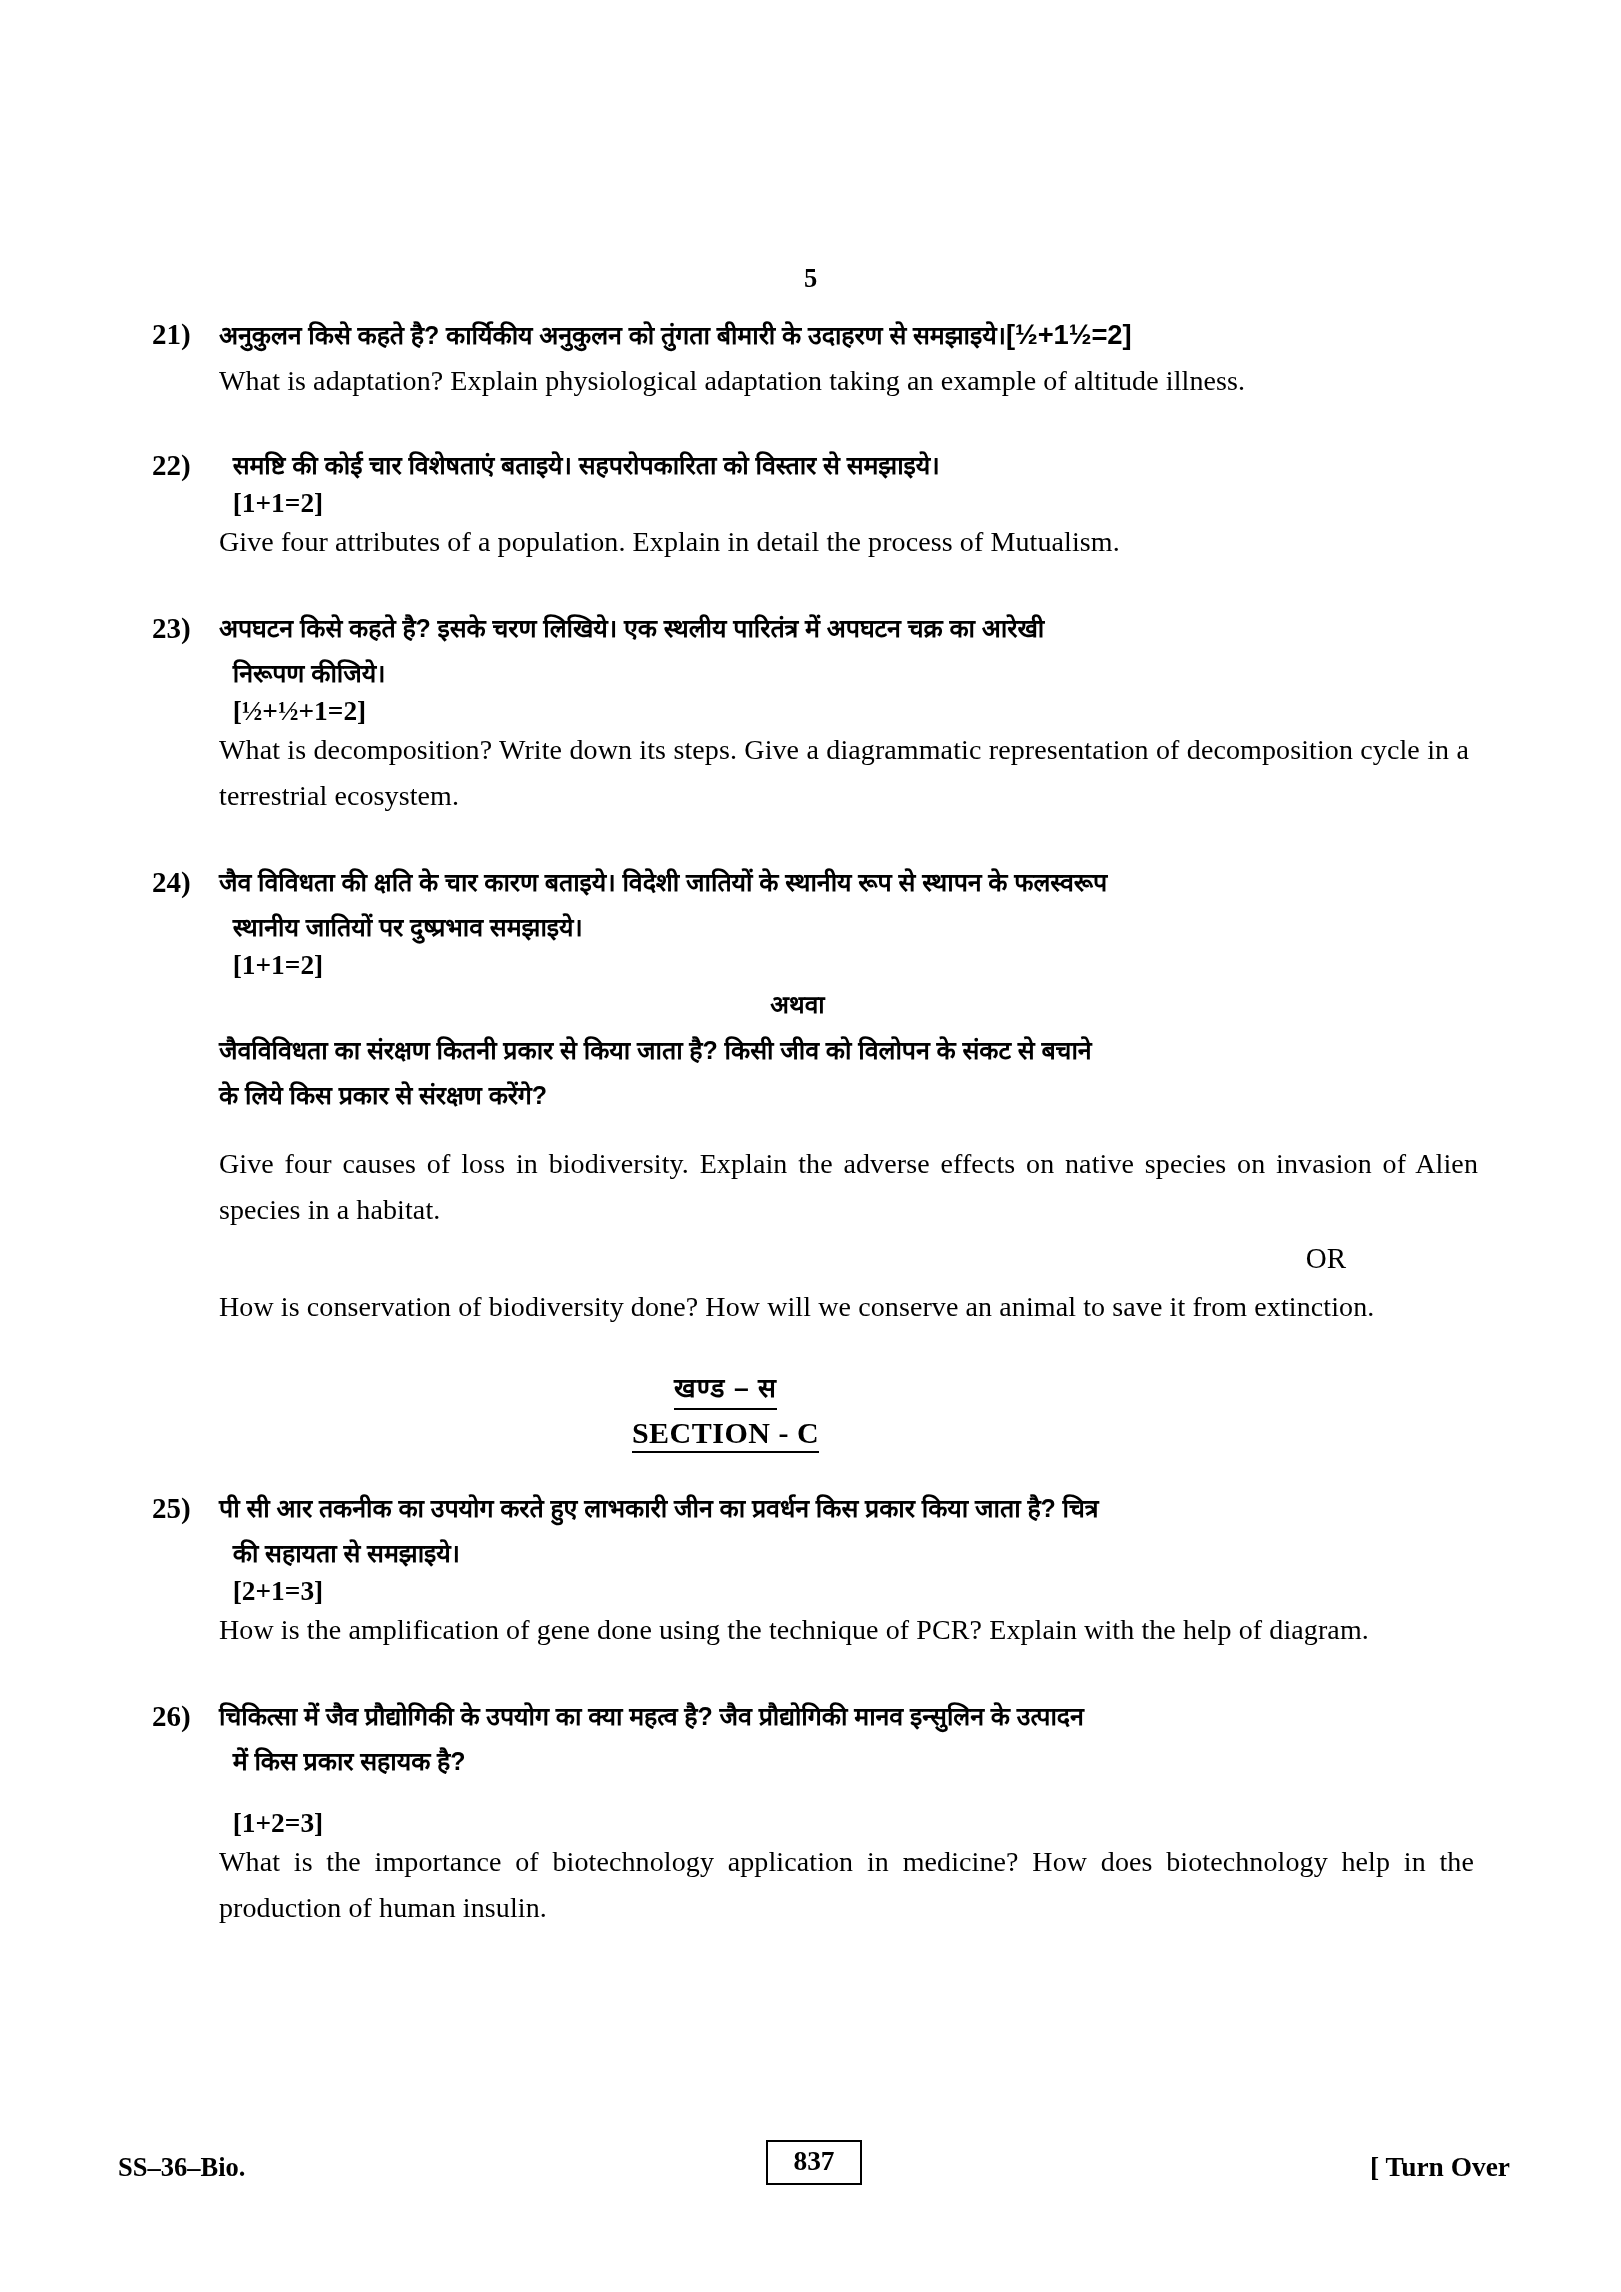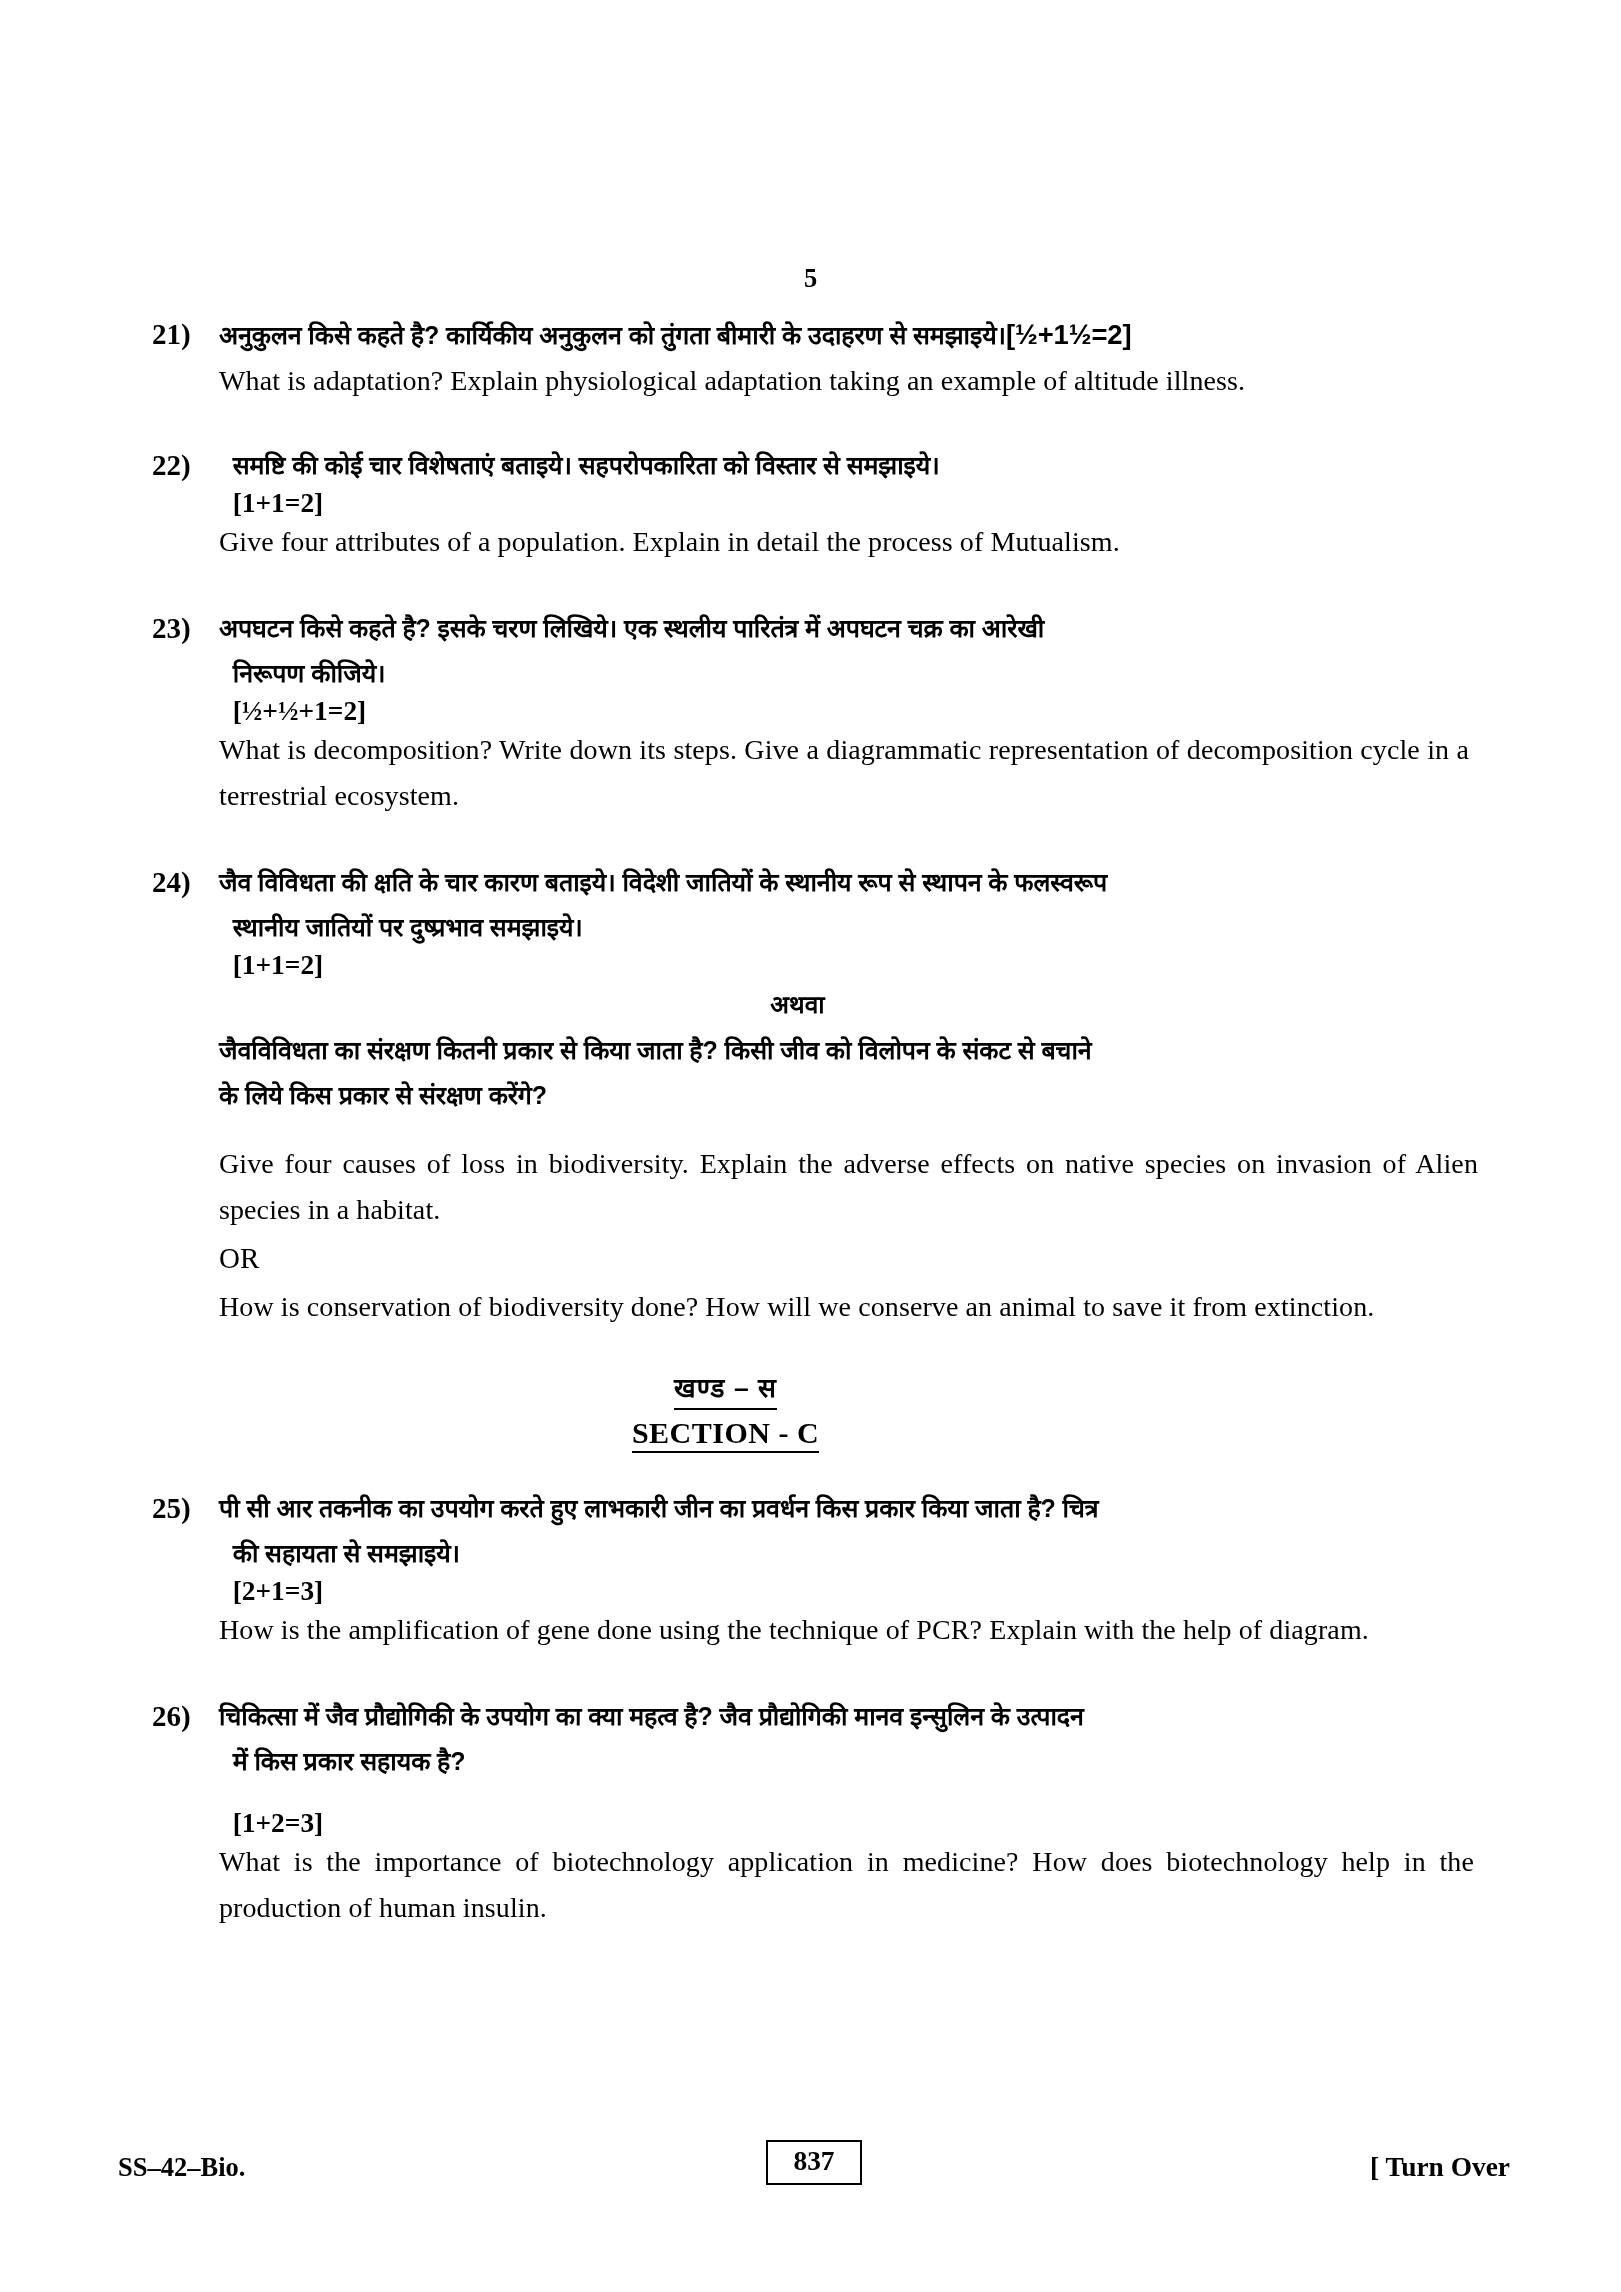--- a/index.html
+++ b/index.html
@@ -113,21 +113,21 @@
     font-family: "Liberation Sans", "DejaVu Sans", sans-serif;
     font-size: 24.5px;
     font-weight: bold;
     text-align: center;
     line-height: 47px;
   }
 
   .or-line {
     font-family: "Liberation Serif", "DejaVu Serif", serif;
     font-size: 29px;
-    text-align: left;
+    text-align: right;
     line-height: 51px;
   }
 
   
   .section-head {
     text-align: center;
     margin-top: 39px;
     margin-bottom: 33px;
   }
   .section-head .hindi-head {
@@ -280,21 +280,21 @@
           <span class="hi grow">में किस प्रकार सहायक है?</span>
           <span class="marks">[1+2=3]</span>
         </div>
         <div class="en en-just" style="width:1255px;">What is the importance of biotechnology application in medicine? How does biotechnology help in the production of human insulin.</div>
       </div>
     </div>
 
   </div>
 
   <div class="footer">
-    <div class="footer-left">SS–42–Bio.</div>
+    <div class="footer-left">SS–36–Bio.</div>
     <div class="footer-center">
       <span class="code-box">837</span>
     </div>
     <div class="footer-right">[ Turn Over</div>
   </div>
 
 </div>
 
 
 </body></html>

